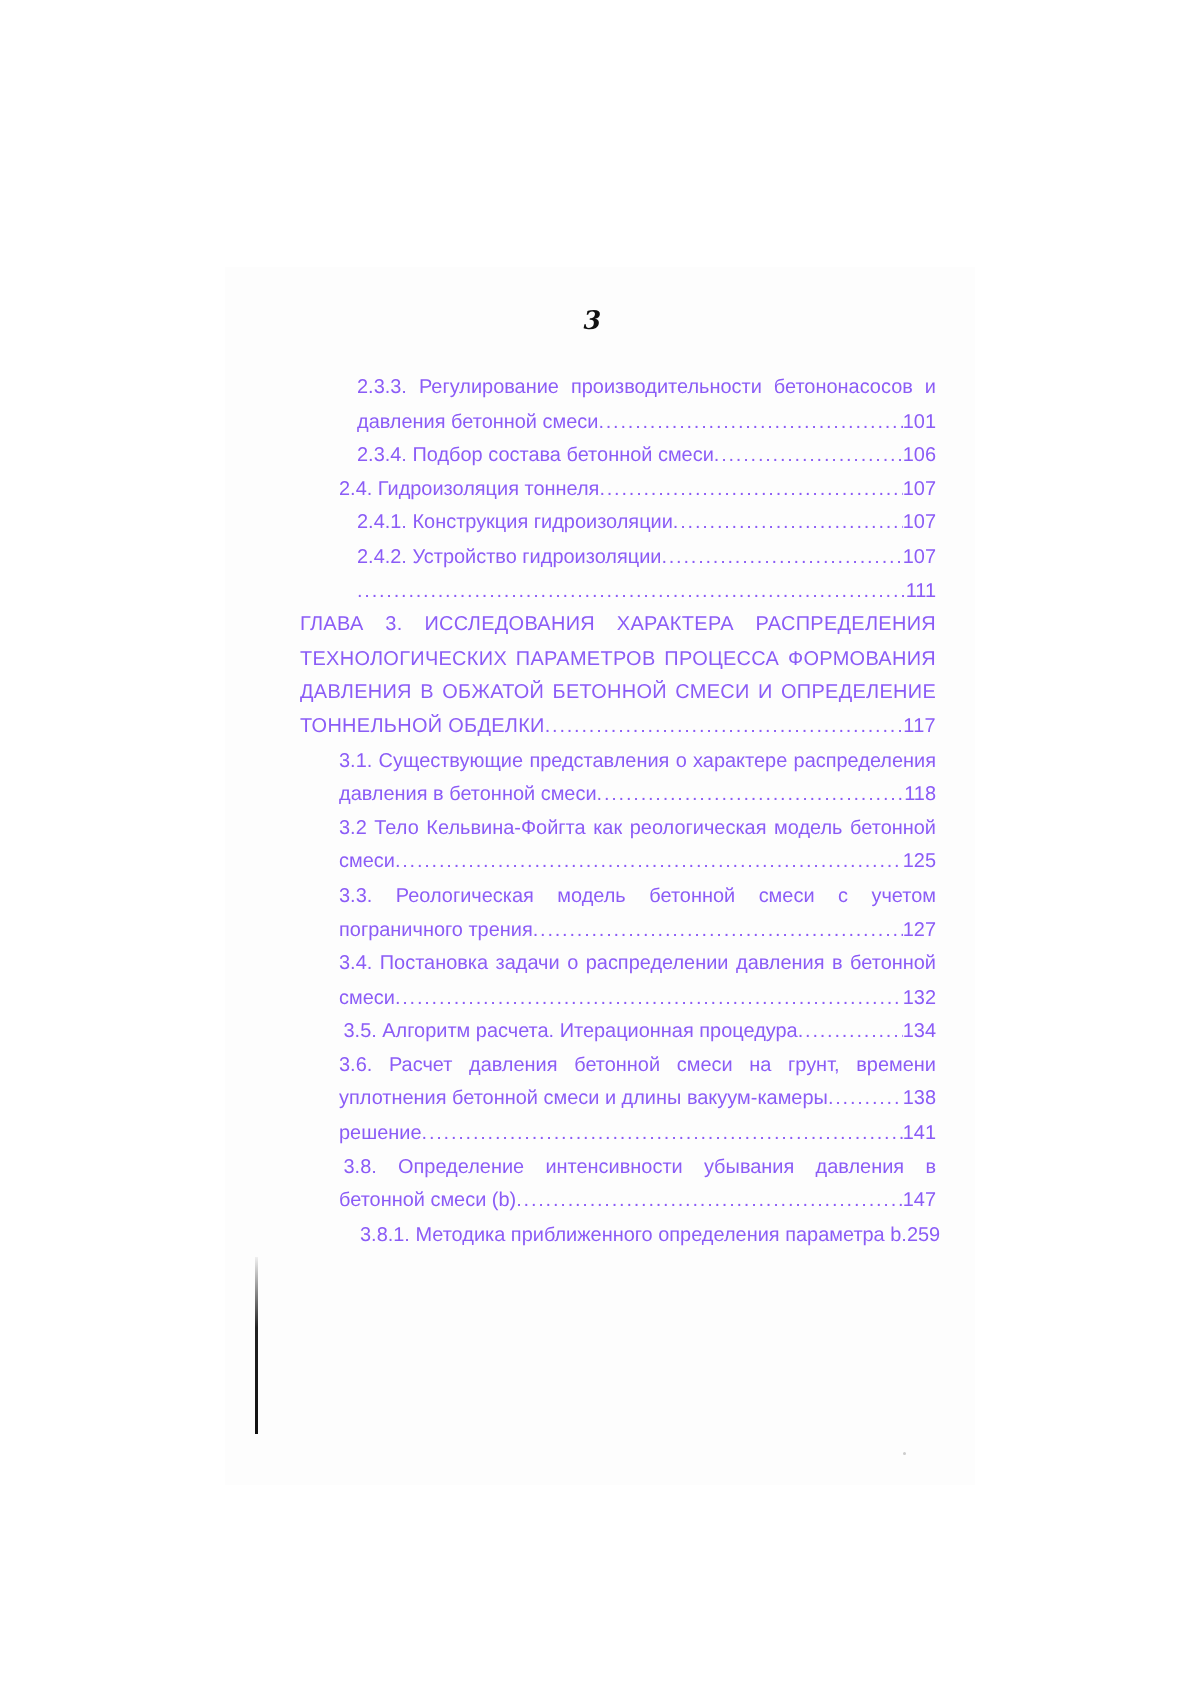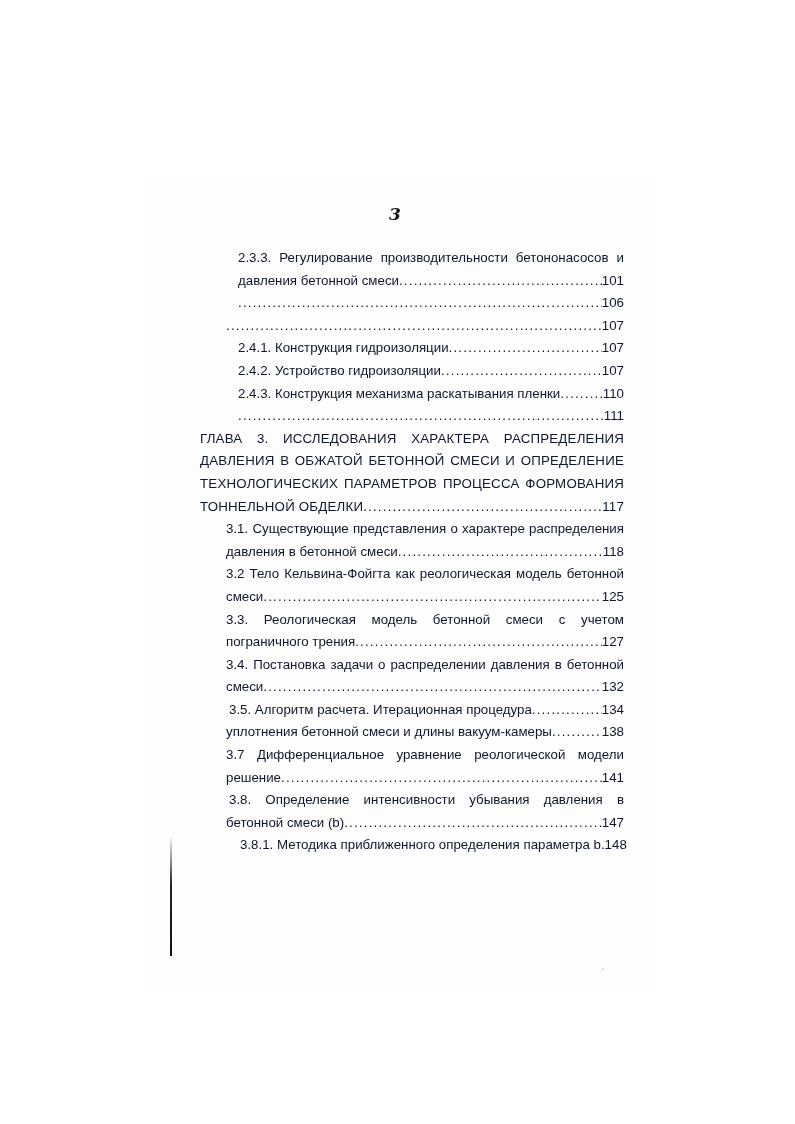--- a/index.html
+++ b/index.html
@@ -8,21 +8,21 @@
     position: absolute; left: 150px; top: 178px; width: 500px; height: 812px;
     background: #fdfdfd;
   }
   .page-number {
     position: absolute; left: 383px; top: 204px; width: 24px; text-align: center;
     font-family: "DejaVu Serif", serif; font-size: 17px; font-style: italic; font-weight: bold;
     color: #111;
   }
   .toc {
     position: absolute; left: 200px; top: 247px; width: 424px;
-    font-family: "Liberation Sans", sans-serif; font-size: 13.3px; color: #0f172a;
+    font-family: "Liberation Sans", sans-serif; font-size: 13.3px; color: #8b5cf6;
   }
   .line {
     height: 22.6px; line-height: 22.6px; white-space: nowrap; position: relative;
   }
   .l1 { padding-left: 0; }
   .l2 { padding-left: 26px; }
   .l3 { padding-left: 38px; }
   .l2b { padding-left: 29px; }
   .l3b { padding-left: 40px; }
   .justify {
@@ -52,56 +52,53 @@
 <div class="toc">
 
   <div class="line l3 justify">2.3.3. Регулирование производительности бетононасосов и</div>
   <div class="line l3 leader">
       <span class="txt">давления бетонной смеси</span>
       <span class="dots"></span>
       <span class="pg">101</span>
     </div>
 
   <div class="line l3 leader">
+      <span class="txt">2.3.4. Подбор состава бетонной смеси</span>
       <span class="dots"></span>
       <span class="pg">106</span>
     </div>
 
   <div class="line l2 leader">
+      <span class="txt">2.4. Гидроизоляция тоннеля</span>
       <span class="dots"></span>
       <span class="pg">107</span>
     </div>
 
   <div class="line l3 leader">
       <span class="txt">2.4.1. Конструкция гидроизоляции</span>
       <span class="dots"></span>
       <span class="pg">107</span>
     </div>
 
   <div class="line l3 leader">
       <span class="txt">2.4.2. Устройство гидроизоляции</span>
       <span class="dots"></span>
       <span class="pg">107</span>
     </div>
 
-  <div class="line l3 leader">
-      <span class="txt">2.4.3. Конструкция механизма раскатывания пленки</span>
-      <span class="dots"></span>
-      <span class="pg">110</span>
-    </div>
 
   <div class="line l3 leader">
       <span class="dots"></span>
       <span class="pg">111</span>
     </div>
 
 
   <div class="line l1 justify caps">ГЛАВА 3. ИССЛЕДОВАНИЯ ХАРАКТЕРА РАСПРЕДЕЛЕНИЯ</div>
+  <div class="line l1 justify caps">ТЕХНОЛОГИЧЕСКИХ ПАРАМЕТРОВ ПРОЦЕССА ФОРМОВАНИЯ</div>
   <div class="line l1 justify caps">ДАВЛЕНИЯ В ОБЖАТОЙ БЕТОННОЙ СМЕСИ И ОПРЕДЕЛЕНИЕ</div>
-  <div class="line l1 justify caps">ТЕХНОЛОГИЧЕСКИХ ПАРАМЕТРОВ ПРОЦЕССА ФОРМОВАНИЯ</div>
   <div class="line l1 leader caps">
       <span class="txt">ТОННЕЛЬНОЙ ОБДЕЛКИ</span>
       <span class="dots"></span>
       <span class="pg">117</span>
     </div>
 
   <div class="line l2 justify">3.1. Существующие представления о характере распределения</div>
   <div class="line l2 leader">
       <span class="txt">давления в бетонной смеси</span>
       <span class="dots"></span>
@@ -128,37 +125,37 @@
       <span class="dots"></span>
       <span class="pg">132</span>
     </div>
 
   <div class="line l2b leader">
       <span class="txt">3.5. Алгоритм расчета. Итерационная процедура</span>
       <span class="dots"></span>
       <span class="pg">134</span>
     </div>
 
+  <div class="line l2 justify">3.6. Расчет давления бетонной смеси на грунт, времени</div>
   <div class="line l2 leader">
       <span class="txt">уплотнения бетонной смеси и длины вакуум-камеры</span>
       <span class="dots"></span>
       <span class="pg">138</span>
     </div>
 
-  <div class="line l2 justify">3.7 Дифференциальное уравнение реологической модели</div>
   <div class="line l2 leader">
       <span class="txt">решение</span>
       <span class="dots"></span>
       <span class="pg">141</span>
     </div>
 
   <div class="line l2b justify">3.8. Определение интенсивности убывания давления в обжатой</div>
   <div class="line l2 leader">
       <span class="txt">бетонной смеси (b)</span>
       <span class="dots"></span>
       <span class="pg">147</span>
     </div>
 
   <div class="line l3b leader">
       <span class="txt">3.8.1. Методика приближенного определения параметра b.</span>
-      <span class="pg">148</span>
+      <span class="pg">259</span>
     </div>
 </div>
 
 </body></html>

